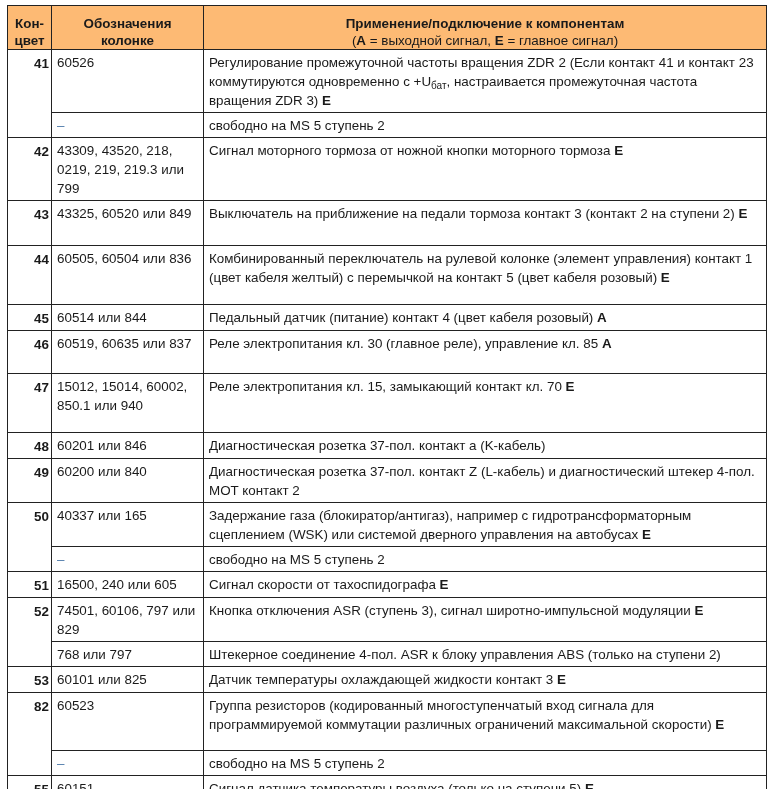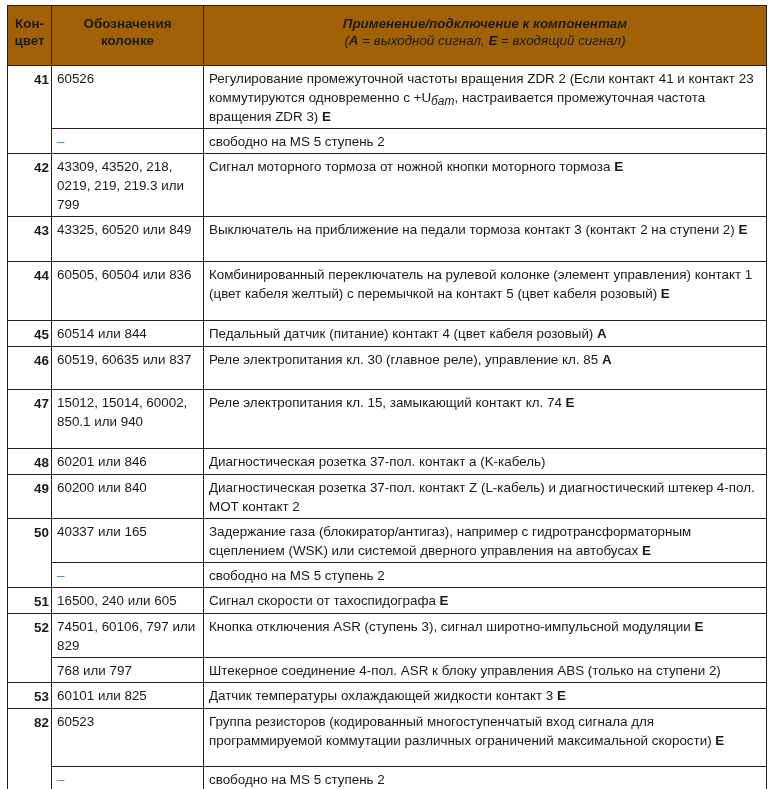--- a/index.html
+++ b/index.html
@@ -8,32 +8,32 @@
   table.pinout {
     position: absolute; left: 7px; top: 5px; width: 759px;
     border-collapse: collapse; table-layout: fixed;
     font-size: 13.4px; line-height: 19px;
   }
   col.c1 { width: 44px; }
   col.c2 { width: 152px; }
   col.c3 { width: 563px; }
   th, td { border: 1.5px solid #222; vertical-align: top; }
   thead th {
-    background: #a16207; font-weight: bold; text-align: center;
-    font-size: 13.4px; line-height: 17px; padding: 9px 2px 16px 2px;
+    background: #fdba74; font-weight: bold; text-align: center;
+    font-size: 13.4px; line-height: 17px; padding: 9px 2px 0 2px;
     vertical-align: top; color: #1a1a1a;
   }
-  thead th.h3 { padding-top: 9px; font-style: italic; }
+  thead th.h3 { padding-top: 9px; }
   thead th .sub { font-weight: normal; }
   thead th .sub b { font-weight: bold; }
   td { padding: 3px 5px 2px 5px; }
   td.contact { text-align: right; font-weight: bold; padding-top: 4px; padding-left: 2px; padding-right: 2px; }
   td.dash { color: #4a78a8; }
   .sig { font-weight: bold; }
-  sub.bat { font-size: 12px; line-height: 0; vertical-align: -3px; font-style: italic; }
+  sub.bat { font-size: 10px; line-height: 0; vertical-align: -3px; }
   tr.r41 td { height: 52px; }
   tr.r42 td { height: 49px; }
   tr.r43 td { height: 38px; }
   tr.r44 td { height: 52px; }
   tr.r46 td { height: 36px; }
   tr.r47 td { height: 52px; }
   tr.r49 td { height: 37px; }
   tr.r50 td { height: 35px; }
   tr.r52 td { height: 34px; }
   tr.r54 td { height: 52px; }
@@ -44,21 +44,21 @@
 <table class="pinout">
   <colgroup>
       <col class="c1">
       <col class="c2">
       <col class="c3">
     </colgroup>
   <thead>
     <tr>
       <th><span>Кон-</span><br><span>цвет</span></th>
       <th><span>Обозначения</span><br><span>колонке</span></th>
-      <th class="h3"><span>Применение/подключение к компонентам</span><br><span class="sub"><span>(</span><b>A</b><span> = выходной сигнал, </span><b>E</b><span> = входящий сигнал)</span></span></th>
+      <th class="h3"><span>Применение/подключение к компонентам</span><br><span class="sub"><span>(</span><b>A</b><span> = выходной сигнал, </span><b>E</b><span> = главное сигнал)</span></span></th>
     </tr>
   </thead>
   <tbody>
 
     <tr class="r41">
       <td class="contact" rowspan="2">41</td>
       <td>60526</td>
       <td><span>Регулирование промежуточной частоты вращения ZDR 2 (Если контакт 41 и контакт 23 коммутируются одновременно с +U</span><sub class="bat">бат</sub><span>, настраивается промежуточная частота вращения ZDR 3) </span><span class="sig">E</span></td>
     </tr>
     <tr>
@@ -92,21 +92,21 @@
 
     <tr class="r46">
       <td class="contact">46</td>
       <td>60519, 60635 или 837</td>
       <td><span>Реле электропитания кл. 30 (главное реле), управление кл. 85 </span><span class="sig">A</span></td>
     </tr>
 
     <tr class="r47">
       <td class="contact">47</td>
       <td>15012, 15014, 60002, 850.1 или 940</td>
-      <td><span>Реле электропитания кл. 15, замыкающий контакт кл. 74 </span><span class="sig">E</span></td>
+      <td><span>Реле электропитания кл. 15, замыкающий контакт кл. 70 </span><span class="sig">E</span></td>
     </tr>
 
     <tr>
       <td class="contact">48</td>
       <td>60201 или 846</td>
       <td><span>Диагностическая розетка 37-пол. контакт a (K-кабель)</span></td>
     </tr>
 
     <tr class="r49">
       <td class="contact">49</td>

